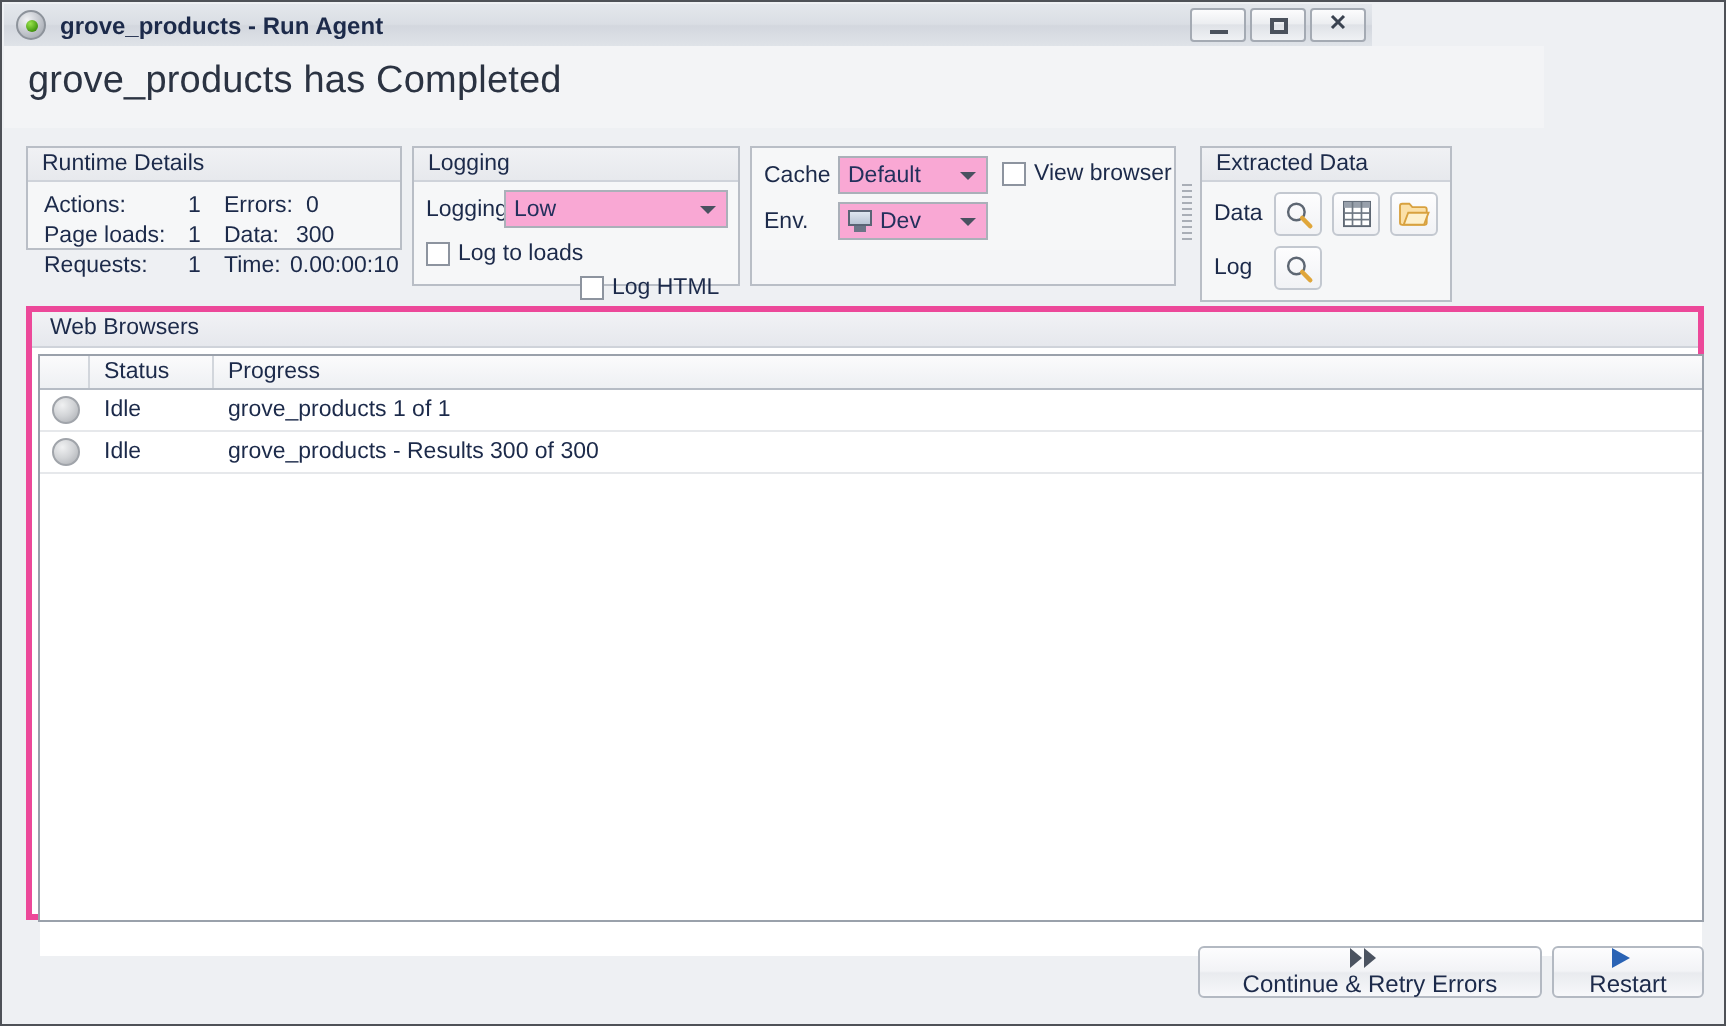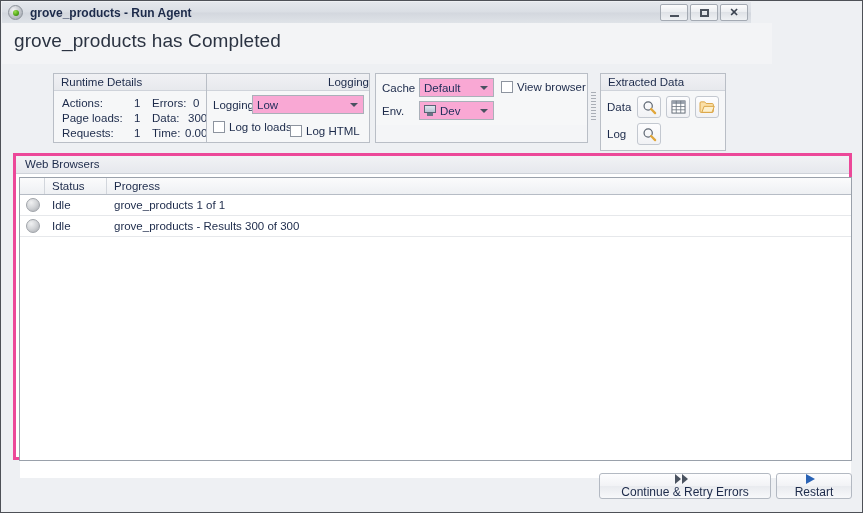--- a/index.html
+++ b/index.html
@@ -22,21 +22,21 @@
     box-sizing: border-box;
     background: #eef0f3;
     border: 1px solid #4e5157;
     overflow: hidden;
   }
 
   
   #titlebar {
     position: absolute;
     left: 1px; top: 1px;
-    width: 749px;
+    width: 684px;
     height: 21px;
     background: linear-gradient(to bottom, #e4e7ec 0%, #dadee4 48%, #d3d7de 52%, #dfe3e8 100%);
     border-bottom: 1px solid #c2c7cf;
     display: flex;
     align-items: center;
   }
   .app-icon {
     width: 15px; height: 15px;
     margin-left: 6px;
     border-radius: 50%;
@@ -127,30 +127,30 @@
     line-height: 16px;
     white-space: nowrap;
   }
   .group-body {
     position: relative;
     background: #f6f7f8;
     height: calc(100% - 17px);
   }
 
   
-  #grp-runtime { left: 11px; top: 9px; width: 188px; height: 70px; margin-left: 40px; }
+  #grp-runtime { left: 11px; top: 9px; width: 188px; height: 52px; }
   .rt-label, .rt-value {
     position: absolute;
     font-size: 11.5px;
     color: #1c2a4a;
     white-space: nowrap;
   }
 
   
-  #grp-logging { left: 204px; top: 9px; width: 164px; height: 70px; text-align: right; }
+  #grp-logging { left: 204px; top: 9px; width: 164px; height: 70px; }
 
   
   #grp-options { left: 373px; top: 9px; width: 213px; height: 70px; }
 
   
   #grp-extracted { left: 598px; top: 9px; width: 126px; height: 78px; }
 
   .fld-label {
     position: absolute;
     font-size: 11.5px;
@@ -442,21 +442,21 @@
       <div class="group-body">
         <span class="fld-label" style="left:6px; top:8px;">Logging</span>
         <div class="combo" style="left:45px; top:4px; width:112px;">
           <span>Low</span>
           <span class="arrow"></span>
         </div>
         <div class="cbx" style="left:6px; top:30px;">
           <span class="box"></span>
           <span>Log to loads</span>
         </div>
-        <div class="cbx" style="left:83px; top:34px;">
+        <div class="cbx" style="left:83px; top:47px;">
           <span class="box"></span>
           <span>Log HTML</span>
         </div>
       </div>
     </div>
 
     <div class="group" id="grp-options">
       <div class="group-body">
         <span class="fld-label" style="left:6px; top:8px;">Cache</span>
         <div class="combo" style="left:43px; top:4px; width:75px;">

